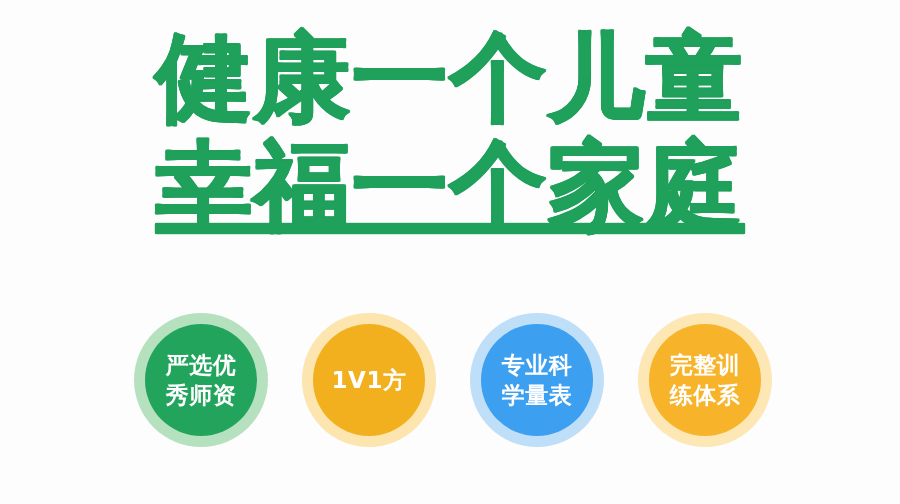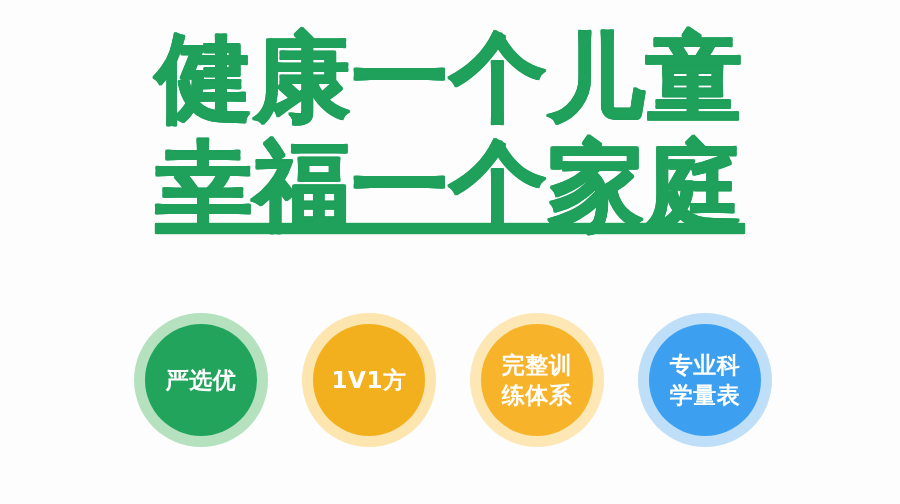--- a/index.html
+++ b/index.html
@@ -133,43 +133,44 @@
     <span class="headline-line line-2" style="color: rgb(31, 160, 91); text-shadow: rgb(31, 160, 91) 1.2px 0px 0px, rgb(31, 160, 91) -1.2px 0px 0px, rgb(31, 160, 91) 0px 1.2px 0px, rgb(31, 160, 91) 0px -1.2px 0px, rgb(31, 160, 91) 1px 1px 0px, rgb(31, 160, 91) -1px -1px 0px, rgb(31, 160, 91) 1px -1px 0px, rgb(31, 160, 91) -1px 1px 0px; text-decoration: underline;">幸福一个家庭</span>
   </div>
 
   <div class="badge-row">
 
     <div class="badge">
       <span class="badge-ring" style="background: rgb(168, 220, 180);"></span>
       <span class="badge-core" style="background: rgb(34, 164, 93);"></span>
       <span class="badge-label" style="color: rgb(255, 255, 255);">
         <span class="ln">严选优</span>
+        <span class="ln">秀师资</span>
       </span>
     </div>
 
     <div class="badge">
       <span class="badge-ring" style="background: rgb(251, 224, 160);"></span>
       <span class="badge-core" style="background: rgb(242, 176, 30);"></span>
       <span class="badge-label" style="color: rgb(255, 255, 255);">
         <span class="ln">1V1方</span>
       </span>
     </div>
 
     <div class="badge">
+      <span class="badge-ring" style="background: rgb(180, 217, 248);"></span>
+      <span class="badge-core" style="background: rgb(61, 159, 240);"></span>
+      <span class="badge-label" style="color: rgb(255, 255, 255);">
+        <span class="ln">专业科</span>
+        <span class="ln">学量表</span>
+      </span>
+    </div>
+
+    <div class="badge">
       <span class="badge-ring" style="background: rgb(251, 227, 168);"></span>
       <span class="badge-core" style="background: rgb(247, 179, 42);"></span>
       <span class="badge-label" style="color: rgb(255, 255, 255);">
         <span class="ln">完整训</span>
         <span class="ln">练体系</span>
       </span>
     </div>
 
-    <div class="badge">
-      <span class="badge-ring" style="background: rgb(180, 217, 248);"></span>
-      <span class="badge-core" style="background: rgb(61, 159, 240);"></span>
-      <span class="badge-label" style="color: rgb(255, 255, 255);">
-        <span class="ln">专业科</span>
-        <span class="ln">学量表</span>
-      </span>
-    </div>
-
   </div>
 </div>
 
 </body></html>

